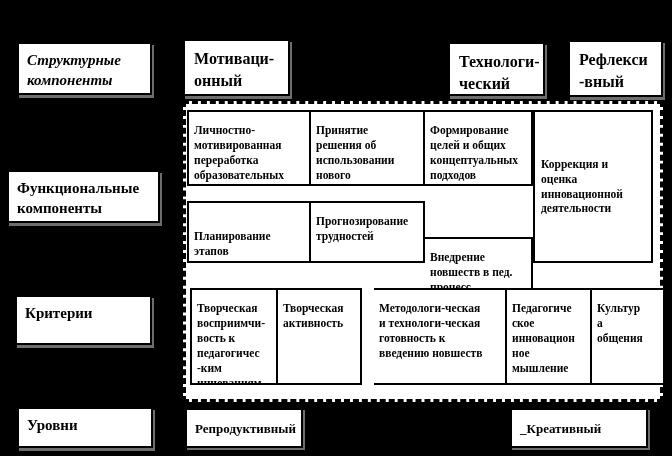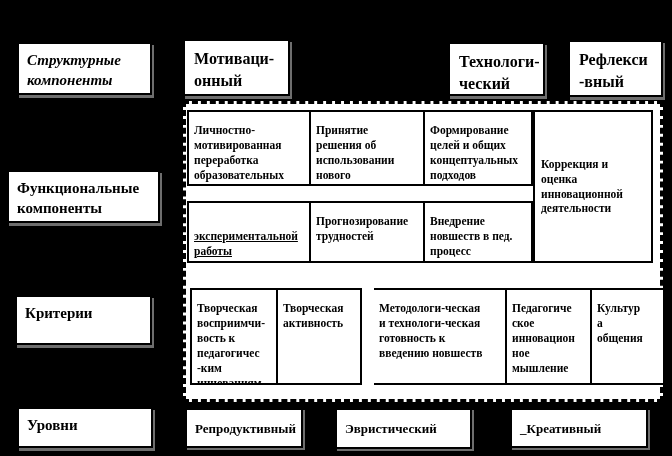--- a/index.html
+++ b/index.html
@@ -69,25 +69,27 @@
 использовании
 нового</div>
     <div class="tcell" style="width:108px;height:76px;">Формирование
 целей и общих
 концептуальных
 подходов</div>
   </div>
 
   <div class="trow" style="left:187px;top:201px;">
     <div class="tcell" style="width:124px;height:62px;">
-      <span class="u">экспериментальной работы</span>
+      <span>Планирование
+этапов
+</span><span class="u">экспериментальной работы</span>
     </div>
     <div class="tcell" style="width:114px;height:62px;">Прогнозирование
 трудностей</div>
-    <div class="tcell" style="width:108px;height:62px;">Внедрение
+    <div class="tcell" style="width:108px;height:62px;margin-top:36px;">Внедрение
 новшеств в пед.
 процесс</div>
   </div>
 
   <div class="mcell" style="left:533px;top:110px;width:120px;height:153px;">Коррекция и
 оценка
 инновационной
 деятельности</div>
 
   <div class="trow" style="left:190px;top:288px;">
@@ -108,17 +110,16 @@
 инновацион
 ное
 мышление</div>
     <div class="tcell" style="width:73px;height:97px;">Культур
 а
 общения</div>
   </div>
 
   <div class="wbox lvl" style="left:185px;top:408px;width:118px;height:40px;">Репродуктивный</div>
 
-  <div class="wbox lvl" style="left:335px;top:408px;width:137px;height:41px;">Эвристический</div>
 
   <div class="wbox lvl" style="left:510px;top:408px;width:138px;height:40px;">_Креативный</div>
 
 </div>
 
 </body></html>

